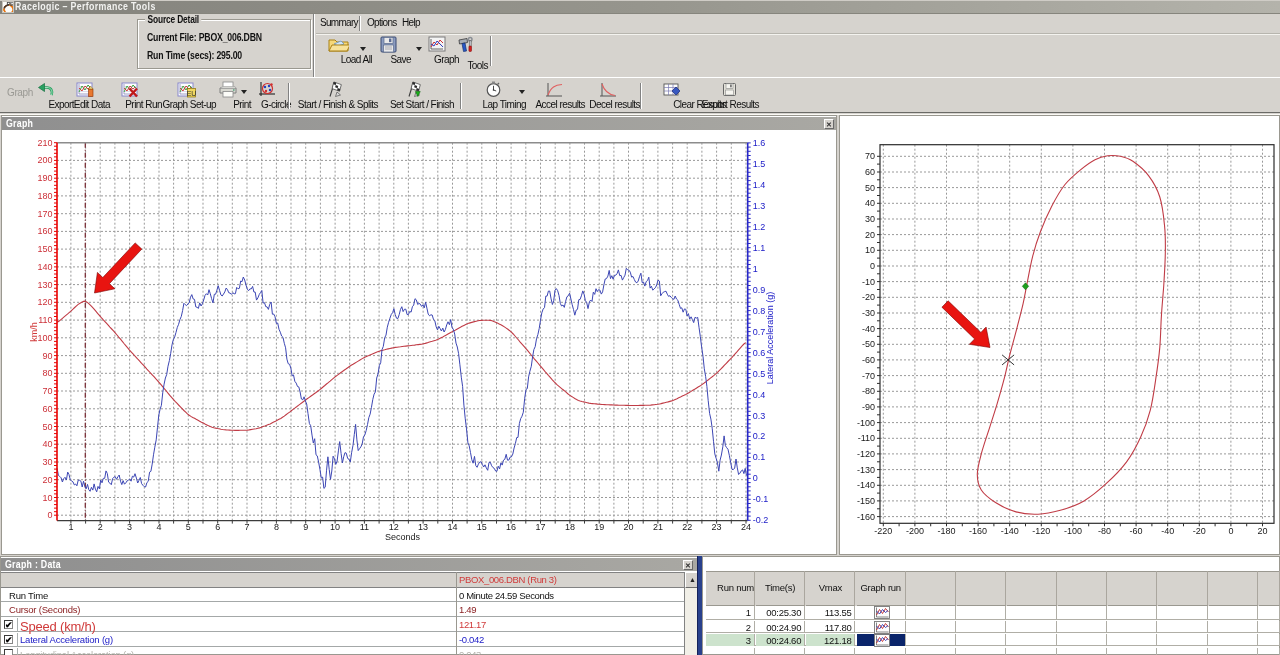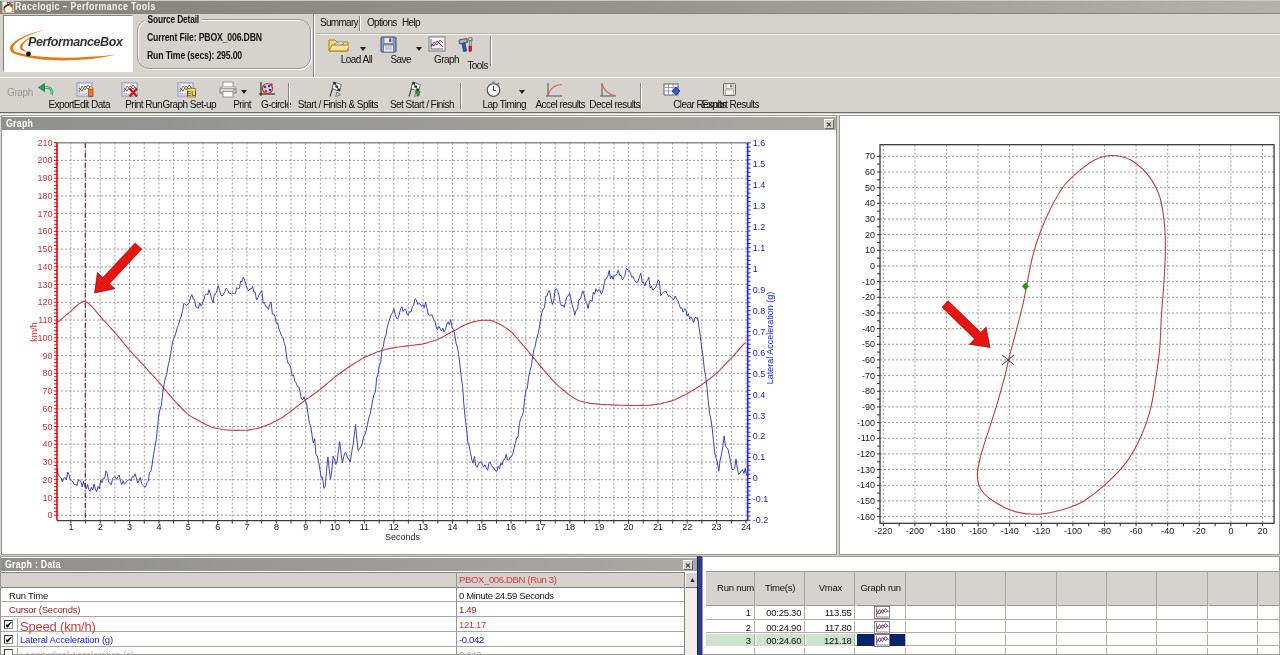--- a/index.html
+++ b/index.html
@@ -4,21 +4,21 @@
 html,body{width:1280px;height:655px;overflow:hidden;font-family:"Liberation Sans",sans-serif;background:#d6d3ce}
 .abs{position:absolute}
 #page{position:relative;width:1280px;height:655px}
 #titlebar{position:absolute;left:0;top:0;width:1280px;height:14px;background:linear-gradient(90deg,#83827c 0%,#96958d 50%,#b4b3ab 100%);border-top:1px solid #cfccc6;border-bottom:1px solid #86857d}
 #titletxt{position:absolute;left:15px;top:1px;font-size:10px;font-weight:bold;color:#f2f2f0;letter-spacing:0.4px;transform:scaleX(0.88);transform-origin:0 50%}
 #titleicon{position:absolute;left:2px;top:1px;width:12px;height:12px;background:#fbfbf9;border:1px solid #c8c4bc;overflow:hidden}
 #titleicon:before{content:"";position:absolute;left:0px;top:2px;width:7px;height:6.5px;border-radius:50%;border:2px solid #e87511;border-top-color:#50301a;transform:rotate(-35deg)}
 #titleicon:after{content:"PB";position:absolute;left:3.5px;top:-1px;font-size:6px;font-weight:bold;color:#444;letter-spacing:-0.5px}
 #topclient{position:absolute;left:0;top:14px;width:1280px;height:63px;background:#d6d3ce}
 #logo{position:absolute;left:3px;top:1px;width:130px;height:57px;background:#fff;border:1px solid;border-color:#828282 #fff #fff #828282}
-#srcbox{position:absolute;left:137px;top:5px;width:174px;height:50px;border:1px solid #9a9890;border-radius:12px;box-shadow:1px 1px 0 #fff inset, 1px 1px 0 #fff}
+#srcbox{position:absolute;left:137px;top:5px;width:174px;height:50px;border:1px solid #9a9890;border-radius:0;box-shadow:1px 1px 0 #fff inset, 1px 1px 0 #fff}
 #srclab{position:absolute;left:7px;top:-6px;background:#d6d3ce;padding:0 3px;font-size:10px;letter-spacing:-0.2px;font-weight:bold;color:#111;transform:scaleX(0.84);transform-origin:0 50%;white-space:nowrap}
 .srcline{position:absolute;left:9px;font-size:10px;letter-spacing:-0.2px;font-weight:bold;color:#111;transform:scaleX(0.87);transform-origin:0 50%;white-space:nowrap}
 #vdiv1{position:absolute;left:313px;top:0px;width:2px;height:63px;border-left:1px solid #828282;border-right:1px solid #fff}
 .menuitem{position:absolute;top:3px;height:14px;font-size:10px;letter-spacing:-0.7px;color:#111}
 #menusep{position:absolute;left:359px;top:2px;width:2px;height:15px;border-left:1px solid #828282;border-right:1px solid #fff}
 #menuline{position:absolute;left:316px;top:19px;width:964px;height:2px;border-top:1px solid #b7b5ae;border-bottom:1px solid #f4f3ef}
 .tblabel{position:absolute;font-size:10px;letter-spacing:-0.4px;color:#111;white-space:nowrap}
 .tblabel2{position:absolute;font-size:10px;letter-spacing:-0.55px;color:#111;white-space:nowrap;text-align:right}
 .dd{position:absolute;width:0;height:0;border-left:3.5px solid transparent;border-right:3.5px solid transparent;border-top:4px solid #222}
 .tsep{position:absolute;width:2px;border-left:1px solid #828282;border-right:1px solid #fff}
@@ -29,27 +29,20 @@
 .phead b{display:inline-block;transform:scaleX(0.88);transform-origin:0 50%;font-weight:bold}
 .pclose{position:absolute;top:2px;width:10px;height:10px;background:#d6d3ce;border:1px solid;border-color:#fff #6a6a6a #6a6a6a #fff;color:#333;font-size:7px;line-height:9px;text-align:center;transform:none}
 .gsvg{position:absolute;left:0;top:0}
 .msvg{position:absolute;left:0;top:0}
 </style></head><body>
 <div id="page">
     <div id="titlebar"></div>
     <div id="titleicon"></div>
     <div id="titletxt">Racelogic – Performance Tools</div>
     <div id="topclient">
-      <div id="logo"><svg width="128" height="55" viewBox="0 0 128 55" style="">
-          <path d="M 40 14 C 20 18 5 27 6 33 C 7 38 15 40 23 40 C 14 38 9 35.5 9 32 C 10 26 23 19 40 14 Z" fill="#e87a16"></path>
-          <path d="M 31 20 C 21 23 15 28 16 32 C 16.7 34.5 20 35.8 24 35.8 C 20 34.3 18 32.5 18.5 30.2 C 19.3 27 24 23 31 20 Z" fill="#e87a16"></path>
-          <path d="M 13 36 C 30 42.5 70 43.5 112 38.5 C 85 46 35 46.5 15 39 C 13 38 12.5 37 13 36 Z" fill="#e87a16"></path>
-          <circle cx="24.5" cy="38" r="2.4" fill="#141414"></circle>
-          <text x="24" y="29.5" font-family="Liberation Sans" font-size="12.5" font-weight="bold" font-style="italic" fill="#333" letter-spacing="-0.4">PerformanceBox</text>
-        </svg></div>
       <div id="srcbox">
         <div id="srclab">Source Detail</div>
         <div class="srcline" style="top:12px">Current File: PBOX_006.DBN</div>
         <div class="srcline" style="top:30px">Run Time (secs): 295.00</div>
       </div>
       <div id="vdiv1"></div>
       <div class="menuitem" style="left:320px">Summary</div>
       <div id="menusep"></div>
       <div class="menuitem" style="left:367px">Options</div>
       <div class="menuitem" style="left:402px">Help</div>

